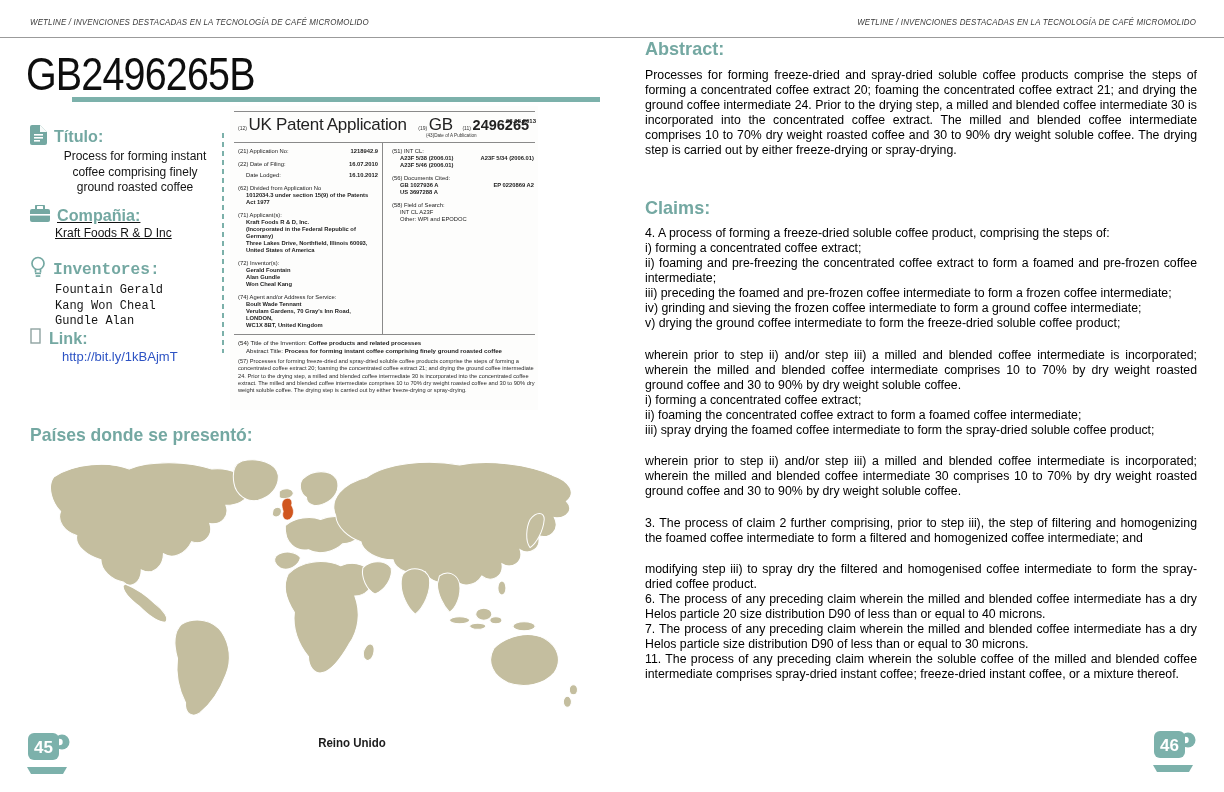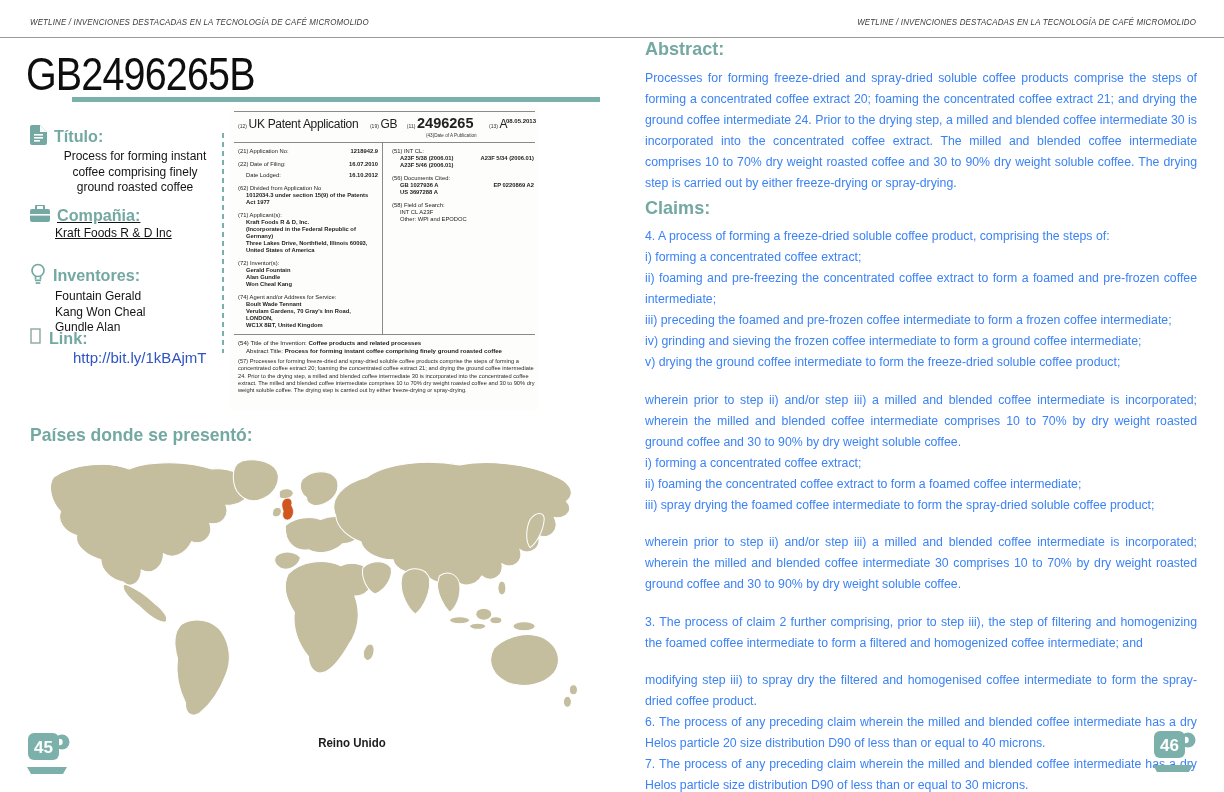--- a/index.html
+++ b/index.html
@@ -13,31 +13,31 @@
   .head-rule{position:absolute;top:37px;left:0;width:1224px;height:1px;background:#9b9b9b;}
   
   .patent-no{position:absolute;left:26px;top:46px;font-size:47px;font-weight:400;color:#0e0e0e;
              letter-spacing:-1px;transform:scaleX(.84);transform-origin:left top;white-space:nowrap;}
   .title-bar{position:absolute;left:72px;top:97px;width:528px;height:5px;background:#7cb1ab;}
   
   .side{position:absolute;left:30px;width:192px;}
   .side-head{display:flex;align-items:center;gap:7px;}
   .side-head .txt{font-size:17px;font-weight:bold;color:#74a8a2;transform:scaleX(.95);transform-origin:left center;white-space:nowrap;}
   .side-val{margin-left:25px;font-size:12px;line-height:15.5px;color:#141414;}
-  .link-url{margin-left:43px;font-size:15px;color:#2d53c4;}
+  .link-url{margin-left:32px;font-size:13px;color:#2d53c4;}
   .dash-line{position:absolute;left:222px;top:133px;height:220px;width:2px;
              background-image:repeating-linear-gradient(to bottom,#7cb1ab 0 5px,transparent 5px 9px);}
   
   .patent{position:absolute;left:230px;top:106px;width:308px;height:304px;background:#fdfdfc;
           font-size:5.8px;color:#222;overflow:hidden;}
   .p-rule{position:absolute;left:4px;right:3px;height:1px;background:#8a8a8a;}
   .p-vrule{position:absolute;left:152px;top:36px;height:192px;width:1px;background:#8a8a8a;}
   .p-hdr{position:absolute;top:9px;left:8px;right:2px;white-space:nowrap;}
   .p-hdr .tiny{font-size:5px;color:#333;}
-  .p-hdr .big{font-size:12px;letter-spacing:-.3px;}
+  .p-hdr .big{font-size:17px;letter-spacing:-.3px;}
   .p-hdr .num{font-size:14.5px;font-weight:bold;}
   .p-pubdate{position:absolute;top:27px;left:196px;font-size:4.6px;color:#333;white-space:nowrap;}
   .p-date{position:absolute;top:12px;right:2px;font-size:6px;font-weight:bold;}
   .p-col{position:absolute;top:42px;line-height:7px;}
   .p-left{left:8px;width:140px;}
   .p-right{left:162px;width:142px;}
   .p-row{display:flex;justify-content:space-between;}
   .p-b{font-weight:bold;}
   .p-ind{margin-left:8px;}
   .p-gap6{margin-bottom:6px;} .p-gap4{margin-bottom:4px;}
@@ -51,22 +51,22 @@
   .map-caption{position:absolute;left:262px;top:736px;width:180px;text-align:center;
                font-size:12.5px;font-weight:bold;color:#1c1c1c;transform:scaleX(.92);}
   
   .cup{position:absolute;}
   .cup-45{left:26px;top:731px;}
   .cup-46{left:1152px;top:729px;}
   
   .rp-head{position:absolute;left:645px;font-size:19px;font-weight:bold;color:#74a8a2;
            transform:scaleX(.95);transform-origin:left center;white-space:nowrap;}
   .rp-abs-head{top:38px;} .rp-claims-head{top:197px;}
-  .rp-text{position:absolute;left:645px;width:552px;font-size:12.3px;line-height:21px;
-           text-align:justify;color:#3b82f6;}
+  .rp-text{position:absolute;left:645px;width:552px;font-size:12.3px;line-height:15px;
+           text-align:justify;color:#000000;}
   .rp-abstract{top:68px;}
   .rp-claims{top:226px;}
   .rp-claims p{margin:0;}
   .rp-claims p.gap{margin-top:16.5px;}
 </style>
 </head>
 <body>
 
 <div class="spread">
 
@@ -100,21 +100,21 @@
           <rect x="6" y="0" width="8" height="6" rx="1.5" fill="none" stroke="#74a8a2" stroke-width="2"></rect>
           <rect x="0" y="4" width="20" height="13" rx="2" fill="#74a8a2"></rect>
           <rect x="0" y="9" width="20" height="1.6" fill="#fff"></rect>
         </svg>
       </span>
       <span class="txt">Compañia:</span>
     </div>
     <div class="side-val">Kraft Foods R &amp; D Inc</div>
   </div>
 
-  <div class="side" style="top:263px;">
+  <div class="side" style="top:256px;font-family:Liberation Mono, monospace;">
     <div class="side-head">
       <span>
         <svg width="16" height="22" viewBox="0 0 16 22">
           <circle cx="8" cy="7.5" r="6" fill="none" stroke="#74a8a2" stroke-width="1.7"></circle>
           <path d="M5.5 13 L5.5 16.5 M10.5 13 L10.5 16.5" stroke="#74a8a2" stroke-width="1.7"></path>
           <rect x="5" y="16.5" width="6" height="1.7" fill="#74a8a2"></rect>
           <rect x="5.7" y="19.2" width="4.6" height="1.7" fill="#74a8a2"></rect>
         </svg>
       </span>
       <span class="txt">Inventores:</span>

